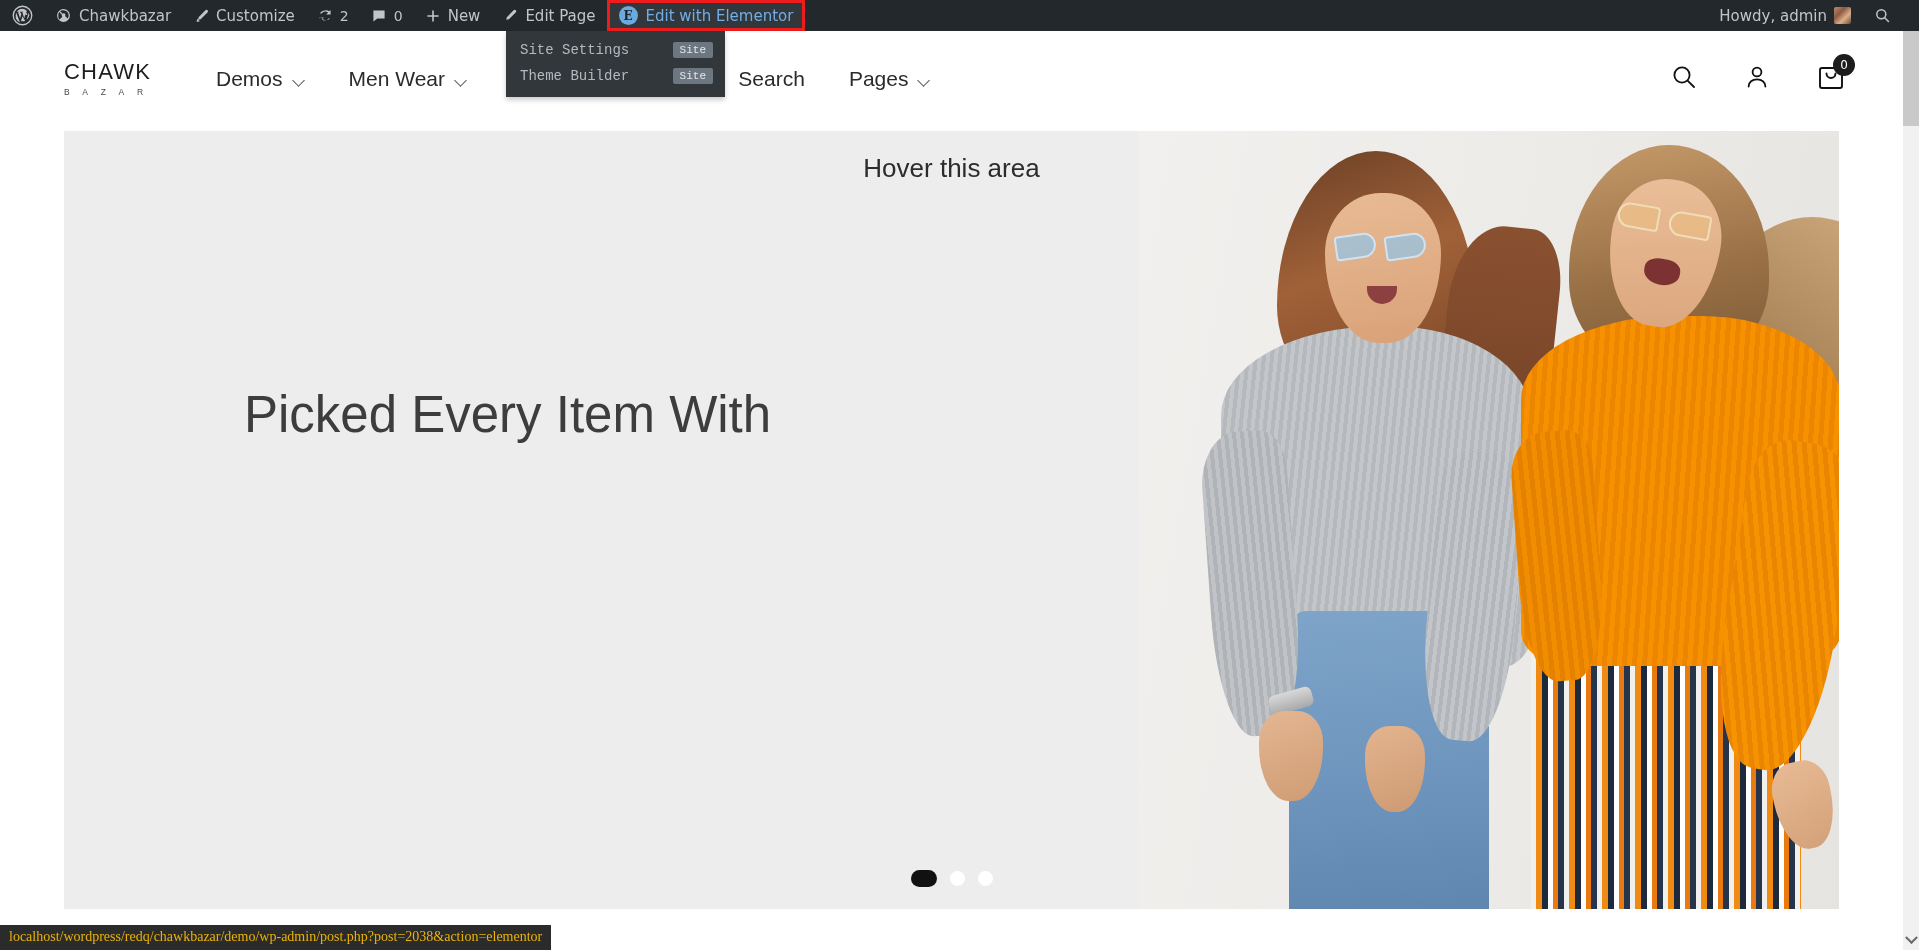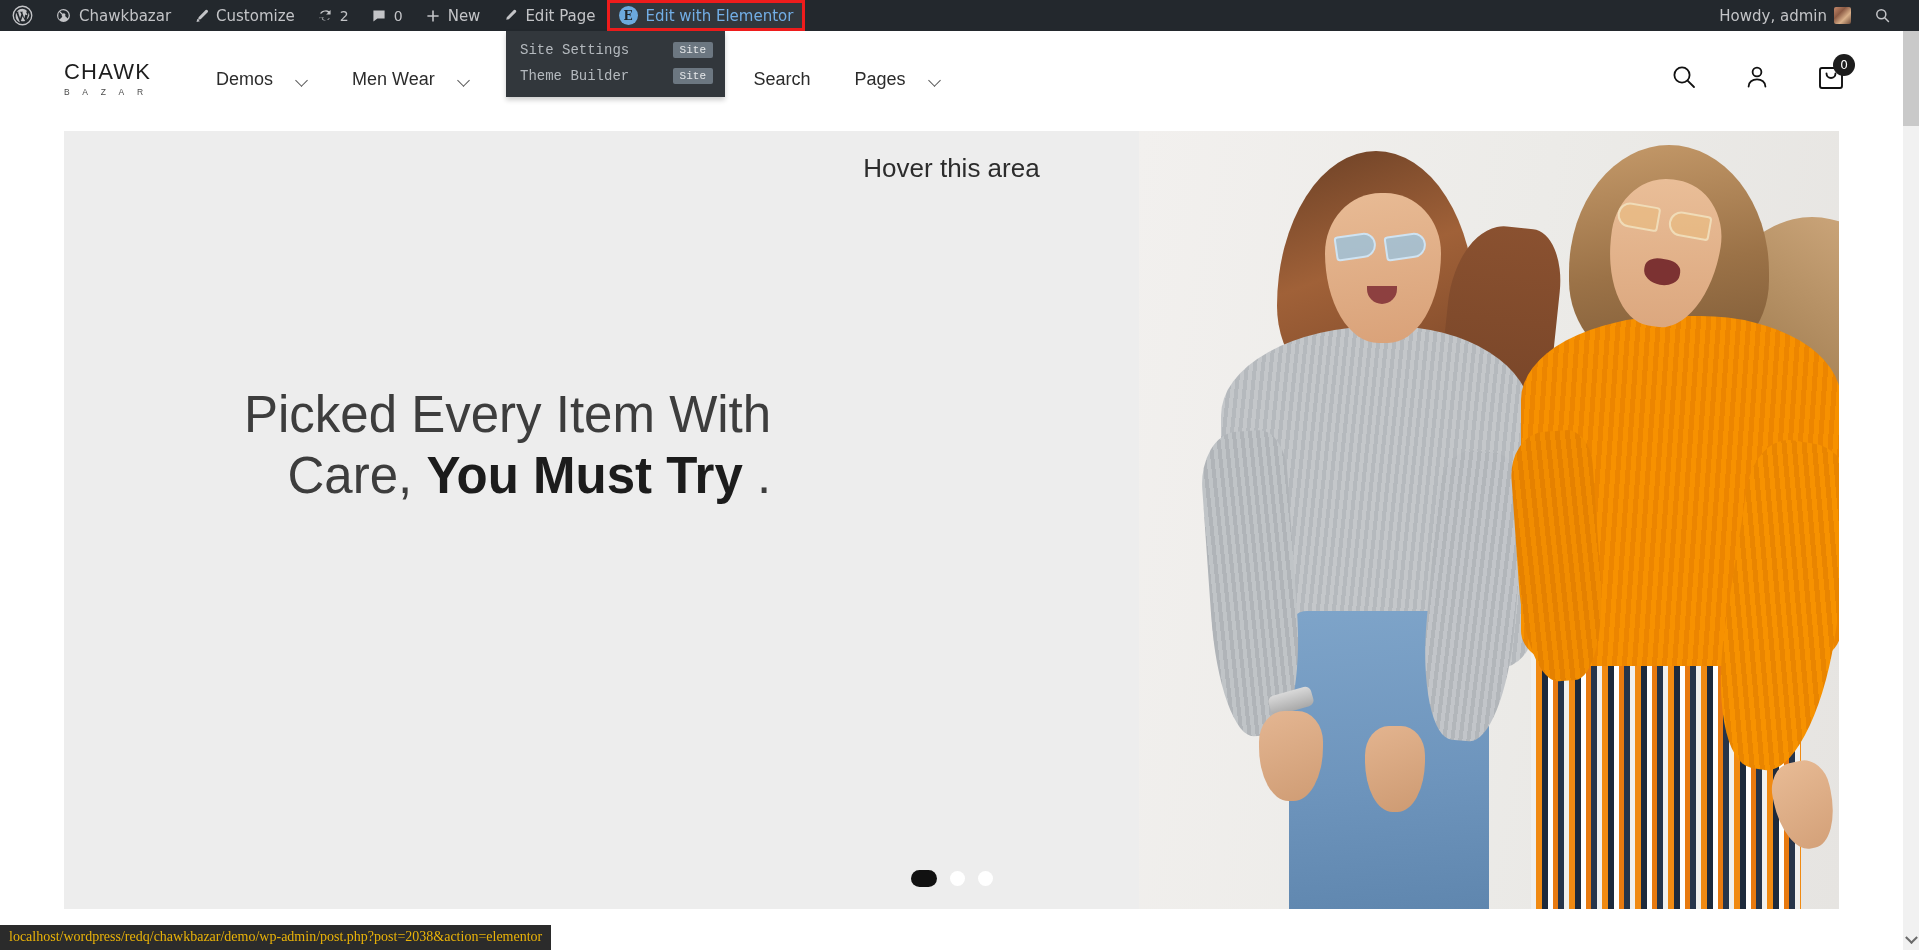--- a/index.html
+++ b/index.html
@@ -104,22 +104,22 @@
   .logo-sub {
     margin-top: 4px;
     font-size: 8.5px; letter-spacing: 5.4px; color: #4a4a4a;
     font-family: "Liberation Sans", sans-serif;
   }
   .nav {
     display: flex; align-items: center; gap: 44px;
     margin-left: 57px;
   }
   .nav-item {
-    display: flex; align-items: center; gap: 24px;
-    font-size: 18px; color: #2b2b2b; cursor: pointer;
+    display: flex; align-items: center; gap: 11px;
+    font-size: 21px; color: #2b2b2b; cursor: pointer;
     font-family: "Liberation Sans", sans-serif;
     white-space: nowrap;
   }
   .chev { display: inline-block; width: 11px; height: 7px; position: relative; }
   .chev::before {
     content: ""; position: absolute; left: 0; top: 0;
     width: 8px; height: 8px;
     border-right: 1.6px solid #555; border-bottom: 1.6px solid #555;
     transform: rotate(45deg);
   }
@@ -151,21 +151,20 @@
     font-family: "Liberation Sans", sans-serif;
   }
   .hero-copy {
     position: absolute; left: 180px; top: 253px;
     z-index: 3;
   }
   .hero-h1 {
     font-size: 51px; line-height: 1.2; color: #3d3d3d;
     font-weight: 400;
     font-family: "Liberation Sans", sans-serif;
-    text-align: right;
   }
   .hero-h1 b { color: #1c1c1c; font-weight: 700; }
   .hero-btn {
     margin-top: 47px;
     display: inline-flex; align-items: center; gap: 26px;
     background: #1b1b1b; color: #fff;
     padding: 20px 32px; border-radius: 4px;
     font-size: 16px; font-weight: bold; cursor: pointer;
     font-family: "Liberation Sans", sans-serif;
   }
@@ -546,21 +545,20 @@
           <i></i>
           <i></i>
         </div>
       <div class="p2-mouth"></div>
       <div class="p2-handR"></div>
     </div>
 
     <div class="hero-copy">
       <div class="hero-h1">
         <div>Picked Every Item With</div>
-        <div><span>Care, </span><b>You Must Try</b><span> .</span></div>
       </div>
     </div>
 
     <div class="dots">
       <span class="dot active"></span>
       <span class="dot"></span>
       <span class="dot"></span>
     </div>
   </div>
 

